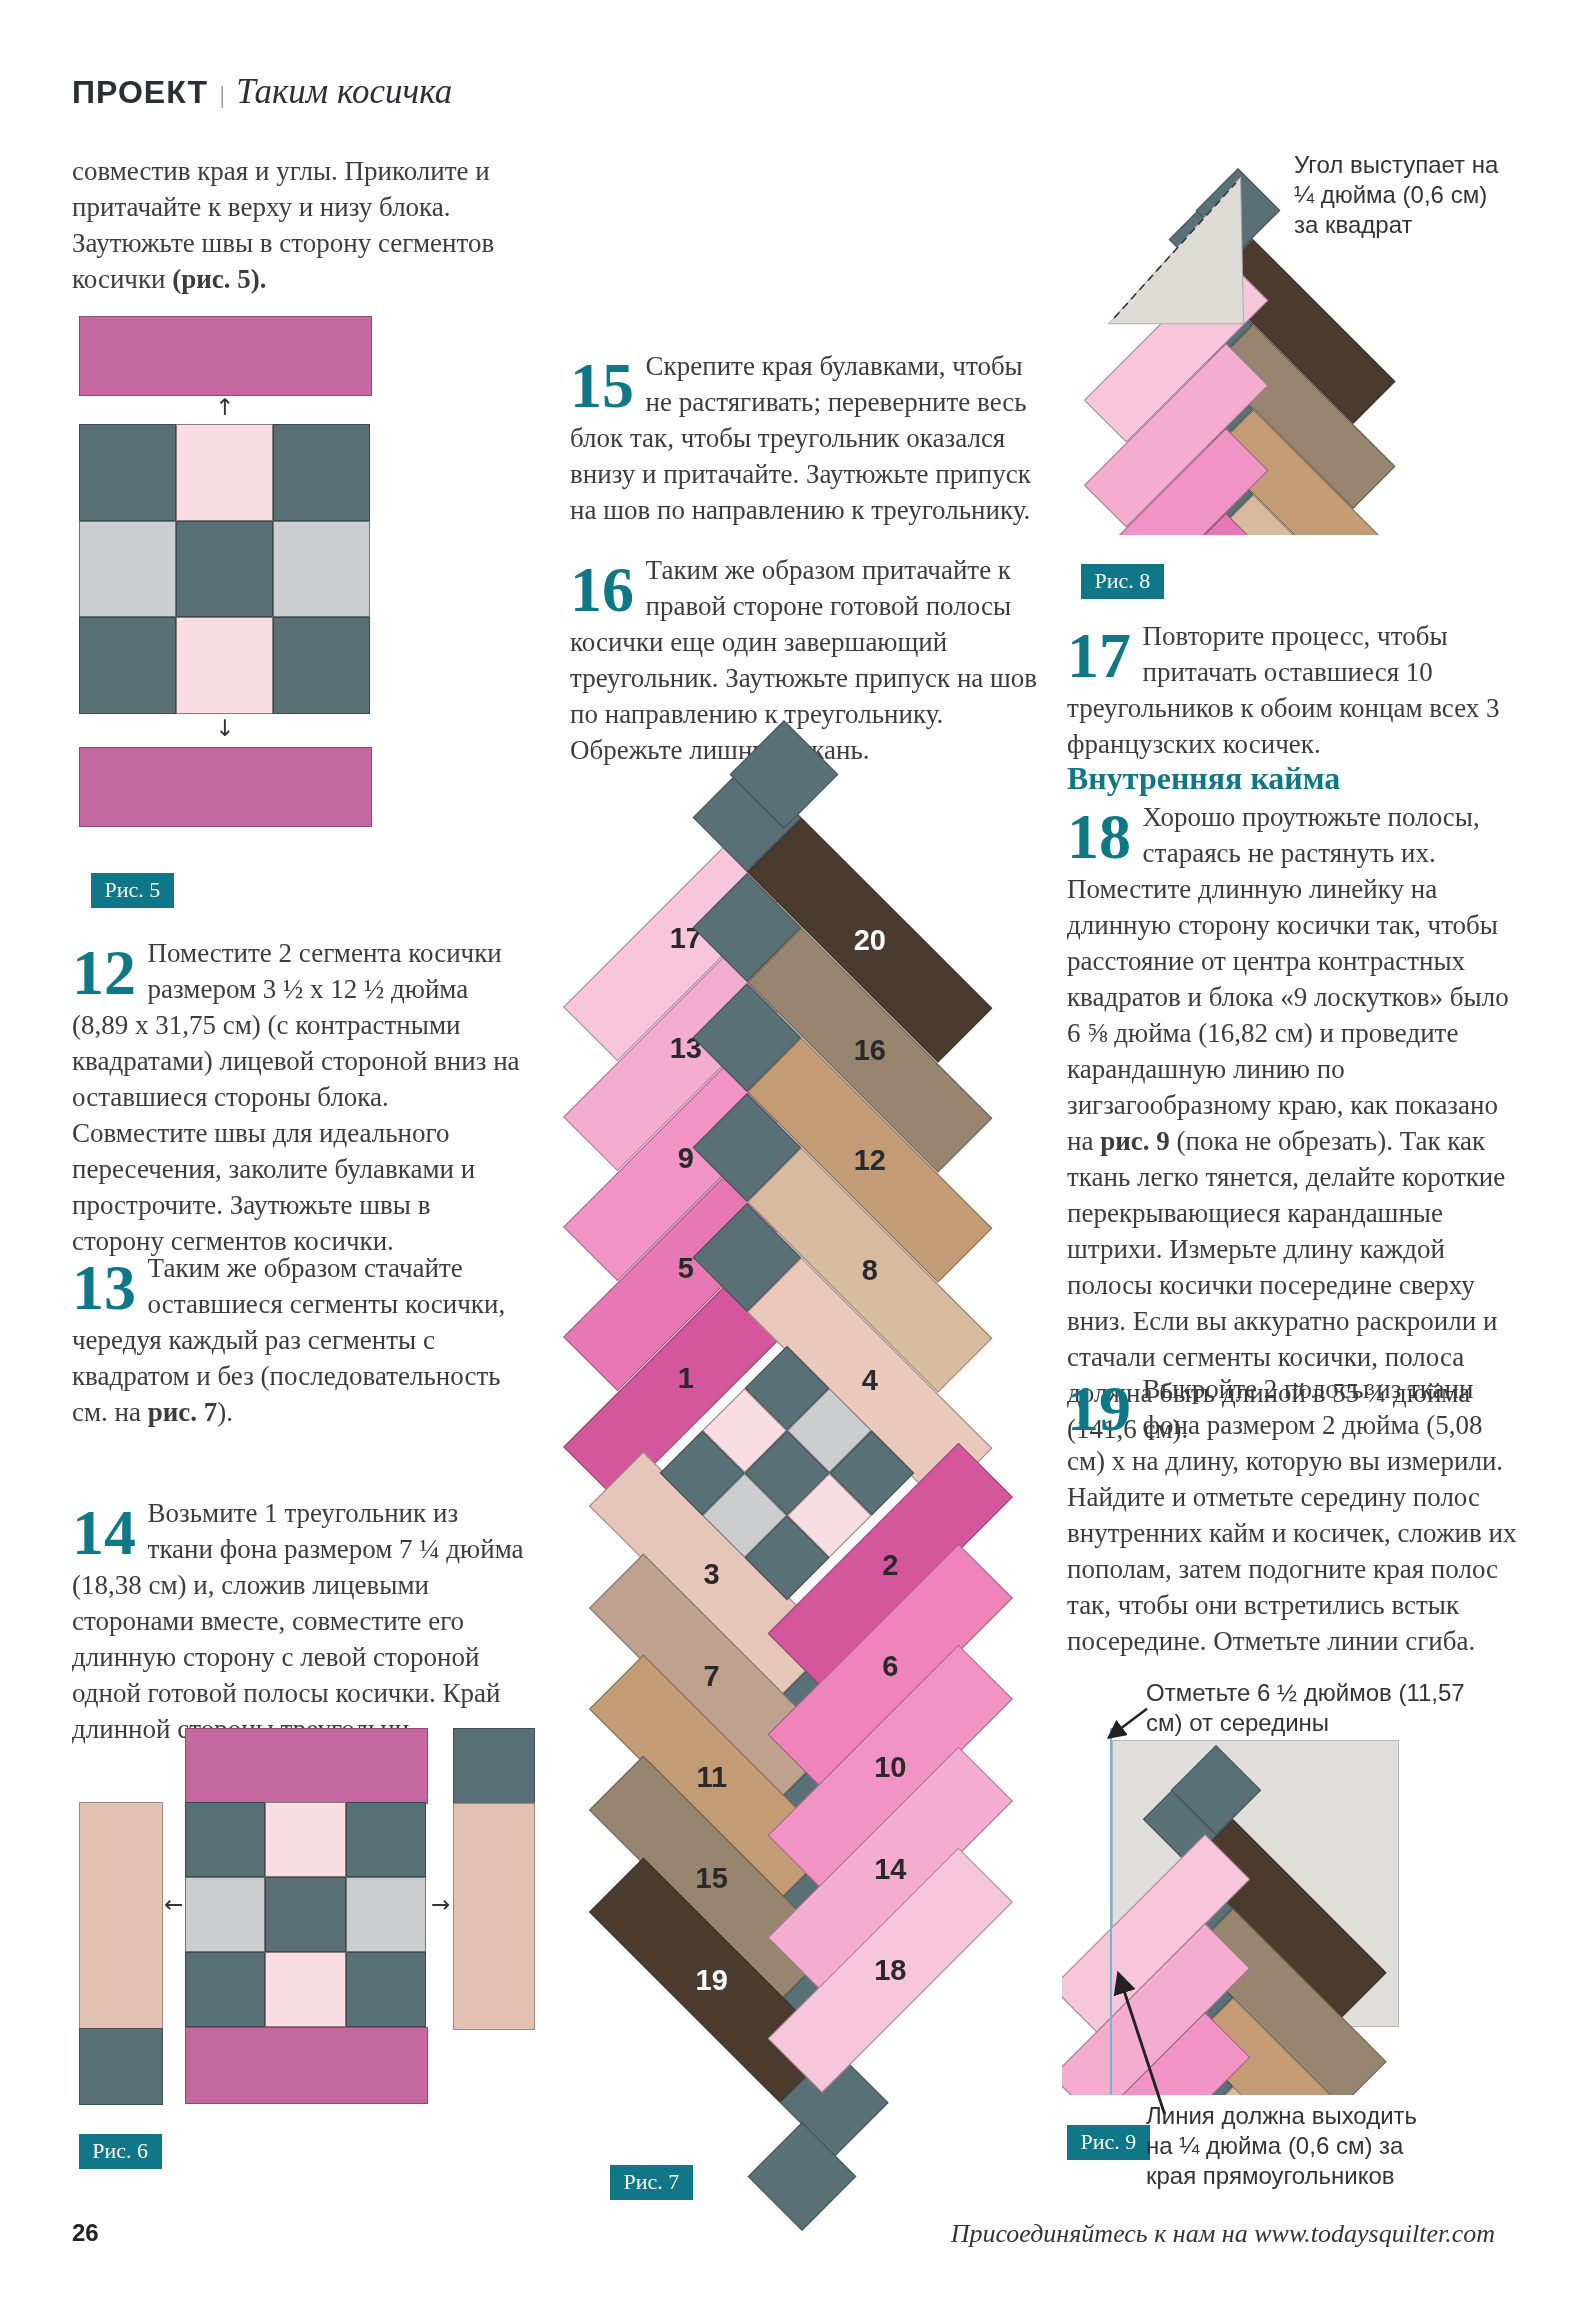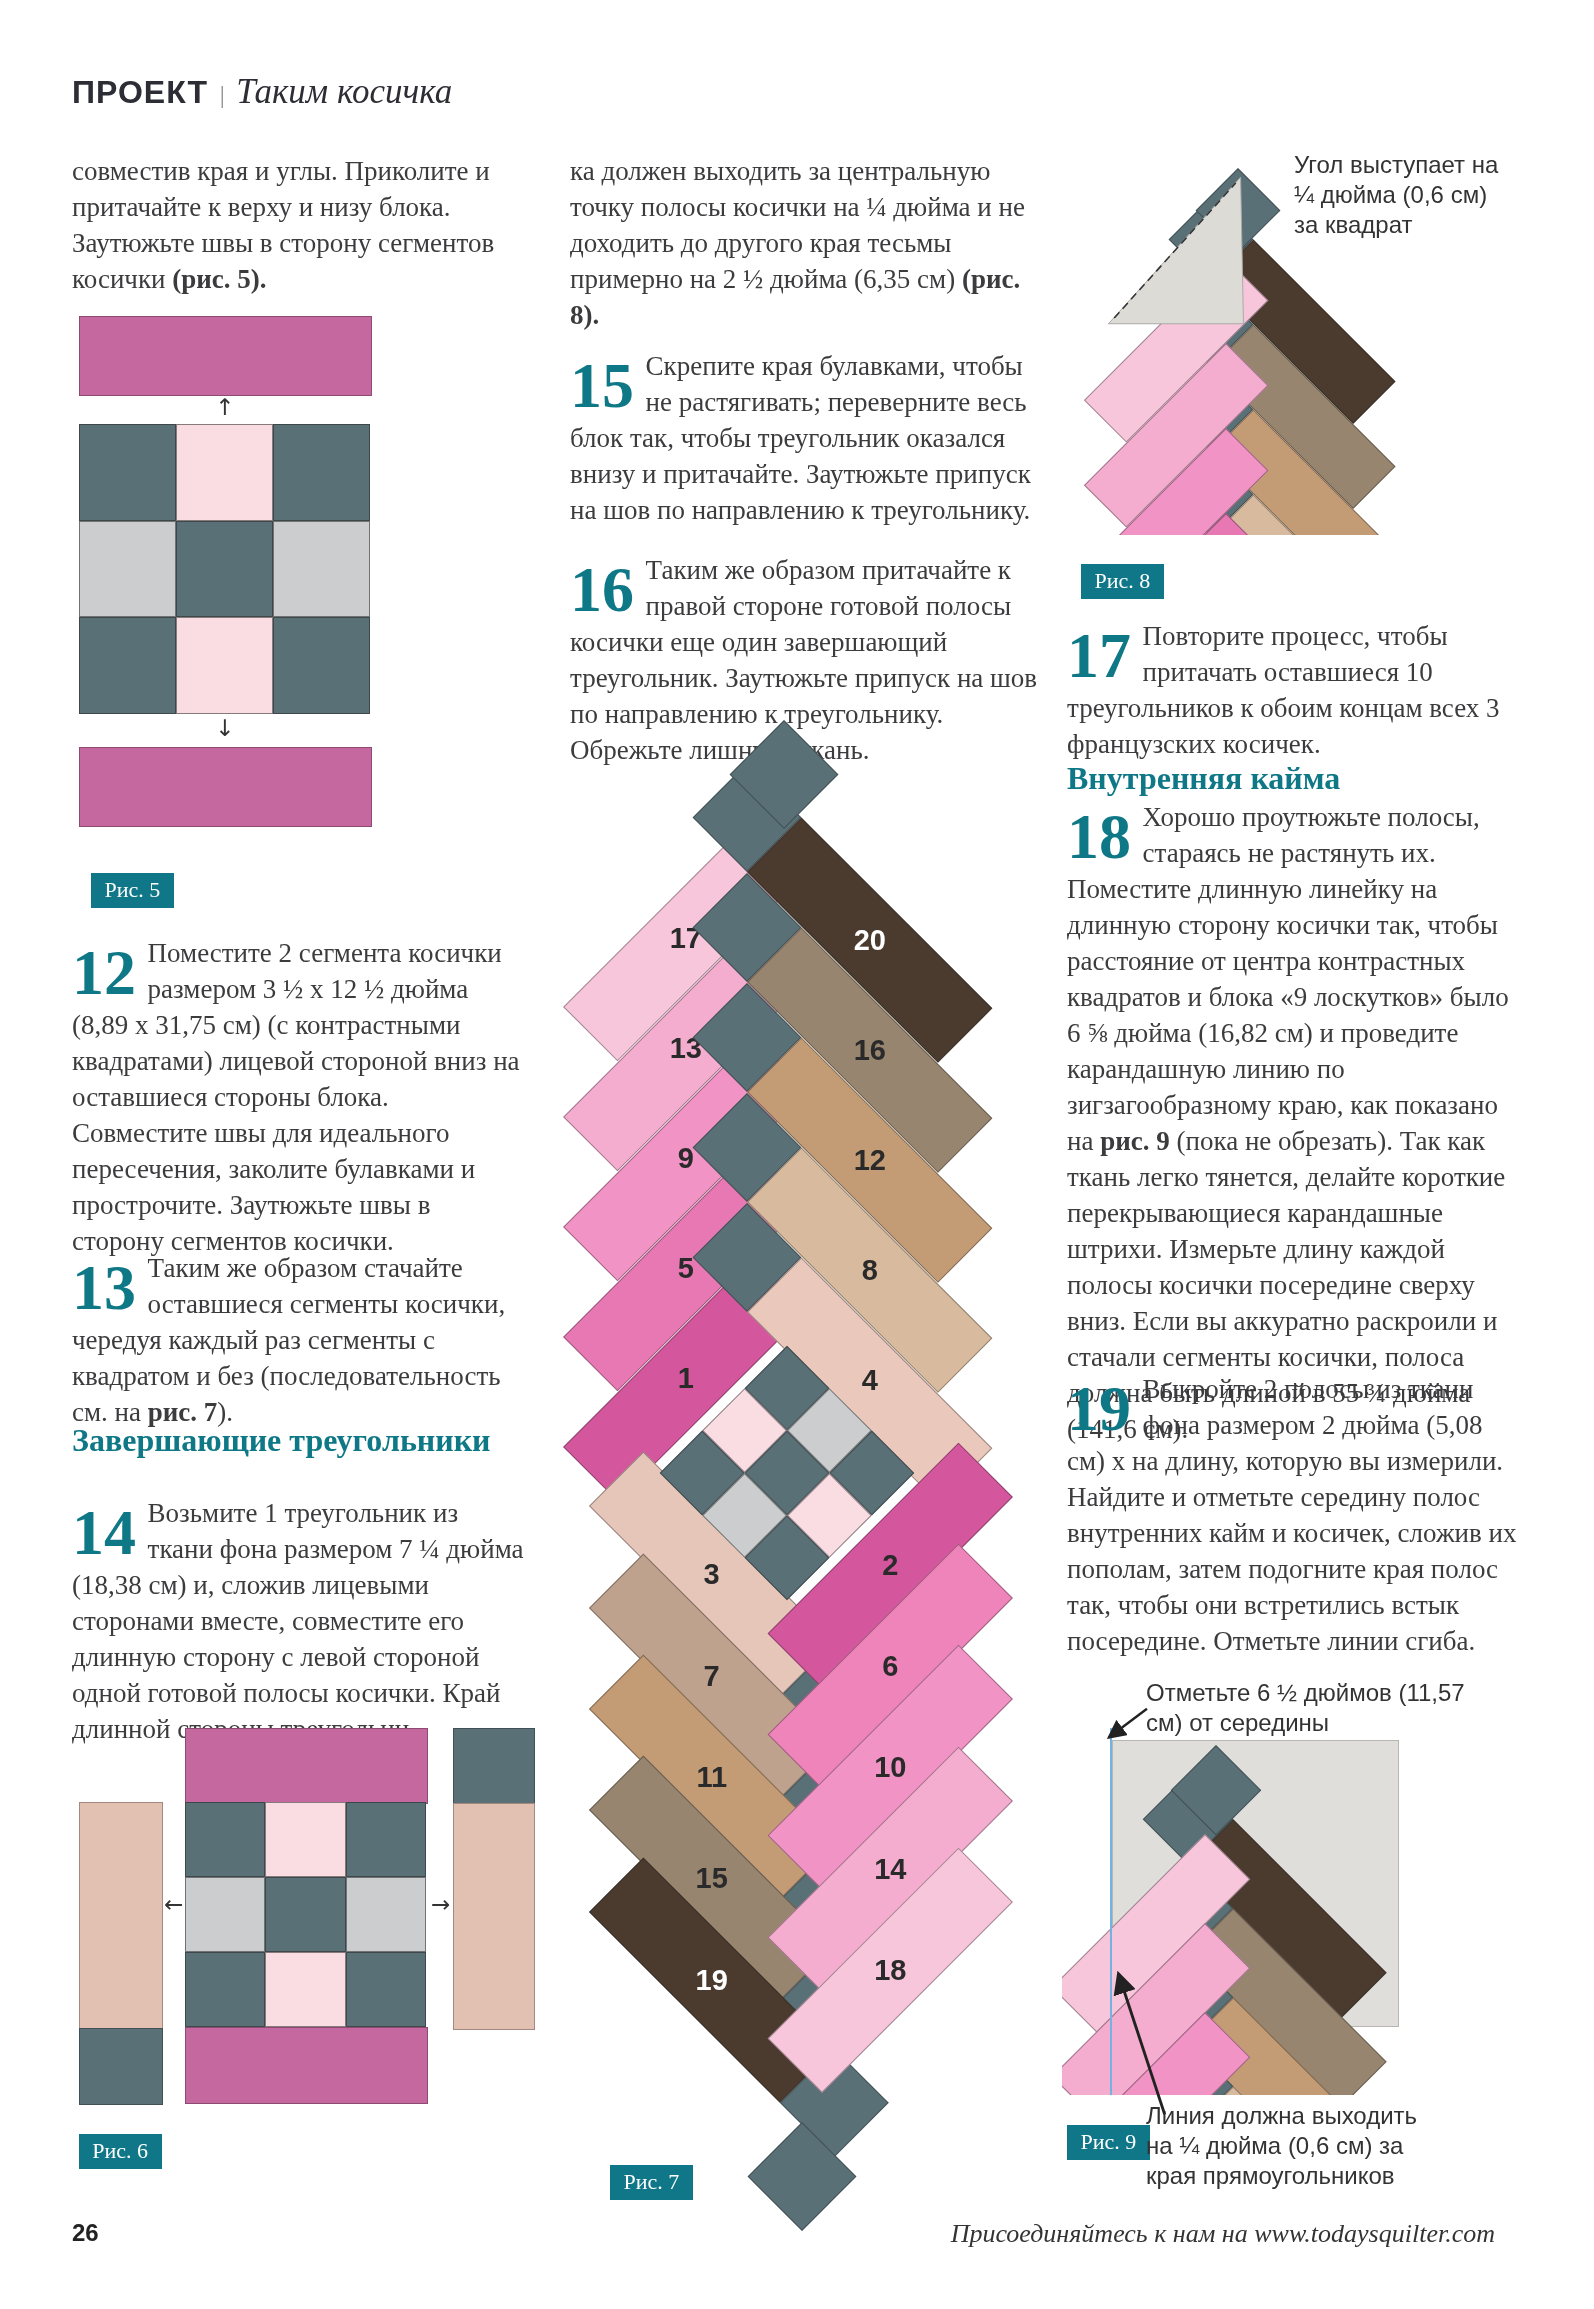--- a/index.html
+++ b/index.html
@@ -83,21 +83,20 @@
       <div class="bar" style="left:6.8px;top:431px;width:291px;height:78px;background:#c4689f"></div>
       <div class="figlabel" style="left:19px;top:537px">Рис. 5</div>
     </div>
 
     <p class="body blk" style="top:935px">
       <span class="stepnum">12</span><span><span>Поместите 2 сегмента косички размером 3 ½ x 12 ½ дюйма (8,89 x 31,75 см) (с контрастными квадратами) лицевой стороной вниз на оставшиеся стороны блока. Совместите швы для идеального пересечения, заколите булавками и прострочите. Заутюжьте швы в сторону сегментов косички.</span></span>
     </p>
     <p class="body blk" style="top:1250px">
       <span class="stepnum">13</span><span><span>Таким же образом стачайте оставшиеся сегменты косички, чередуя каждый раз сегменты с квадратом и без (последовательность см. на </span><span class="b">рис. 7</span><span>).</span></span>
     </p>
-    <h2 class="sect blk" style="top:1421px">Завершающие треугольники</h2>
     <p class="body blk" style="top:1495px">
       <span class="stepnum">14</span><span><span>Возьмите 1 треугольник из ткани фона размером 7 ¼ дюйма (18,38 см) и, сложив лицевыми сторонами вместе, совместите его длинную сторону с левой стороной одной готовой полосы косички. Край длинной стороны треугольни-</span></span>
     </p>
 
     <div class="blk" style="top:1728px;height:454px">
       <div class="vstrip" style="left:6.8px;top:74px;width:82px;height:300px">
         <div style="width:82px;height:225px;background:#e2c0b2"></div>
         <div style="width:82px;height:75px;background:#5a7077;margin-top:-1px"></div>
       </div>
       <div class="uarrow" style="left:92px;top:166px">←</div>
@@ -117,21 +116,20 @@
       <div class="uarrow" style="left:359px;top:166px">→</div>
       <div class="vstrip" style="left:381px;top:0;width:80px;height:299px">
         <div style="width:80px;height:74px;background:#5a7077"></div>
         <div style="width:80px;height:225px;background:#e2c0b2;margin-top:-1px"></div>
       </div>
       <div class="figlabel" style="left:6.8px;top:386px">Рис. 6</div>
     </div>
   </div>
 
   <div id="col2" class="col">
-    <p class="body blk" style="top:153px"><span>ка должен выходить за центральную точку полосы косички на ¼ дюйма и не доходить до другого края тесьмы примерно на 2 ½ дюйма (6,35 см) </span><span class="b">(рис. 8).</span></p>
     <p class="body blk" style="top:348px">
       <span class="stepnum">15</span><span><span>Скрепите края булавками, чтобы не растягивать; переверните весь блок так, чтобы треугольник оказался внизу и притачайте. Заутюжьте припуск на шов по направлению к треугольнику.</span></span>
     </p>
     <p class="body blk" style="top:552px">
       <span class="stepnum">16</span><span><span>Таким же образом притачайте к правой стороне готовой полосы косички еще один завершающий треугольник. Заутюжьте припуск на шов по направлению к треугольнику. Обрежьте лишнюю ткань.</span></span>
     </p>
   </div>
 
   <div id="fig7" class="braidbox" style="left:541px;top:705px;width:521px;height:1593px">
     <div class="onpoint g">

